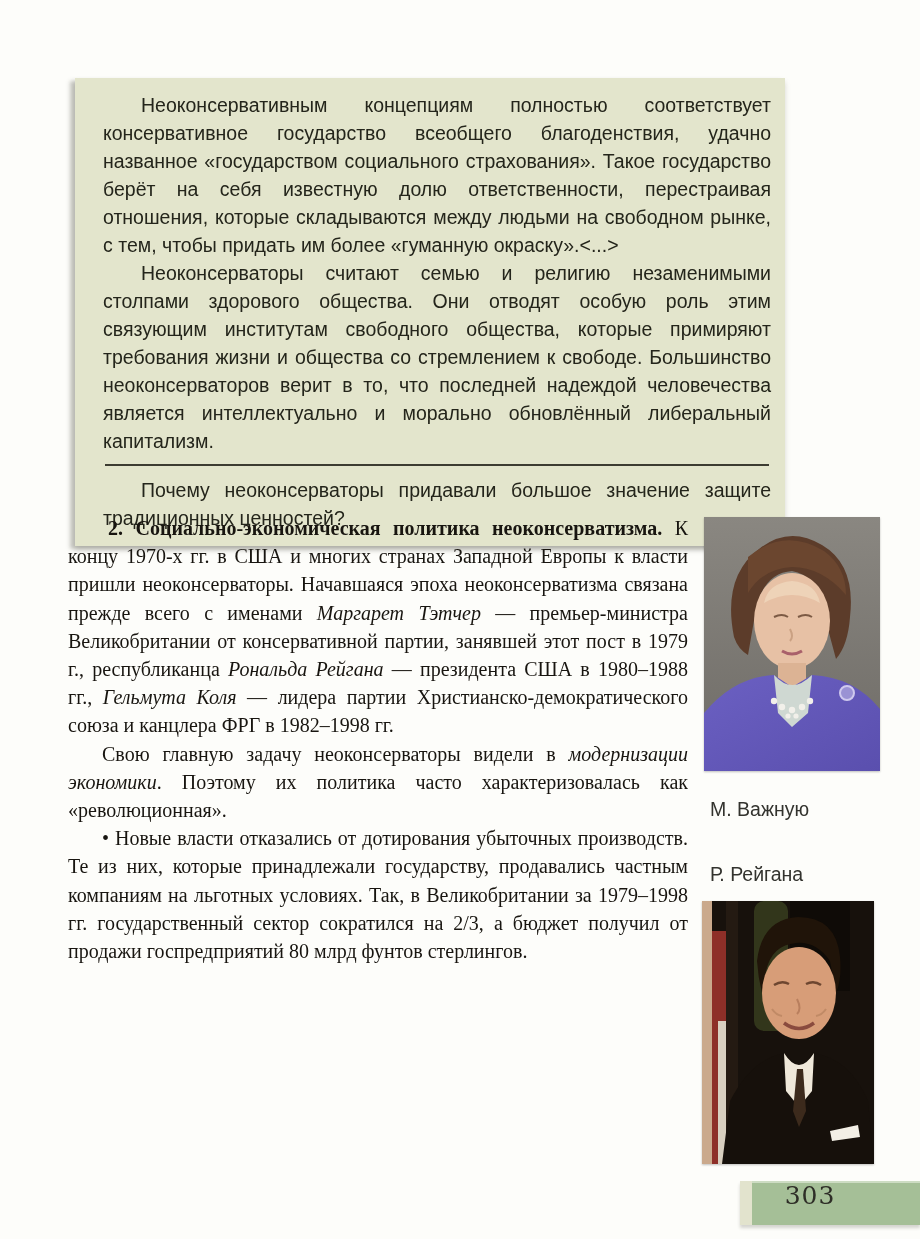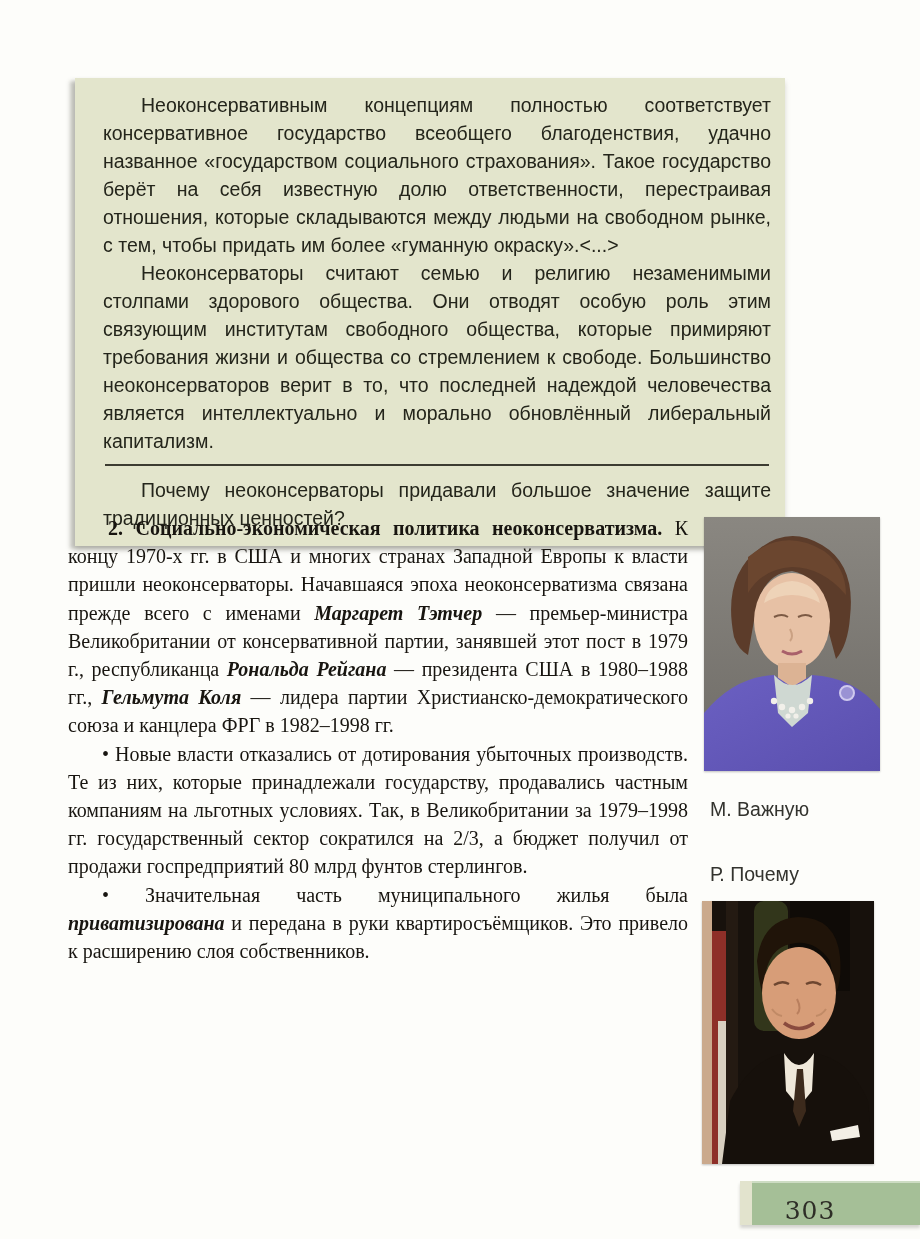--- a/index.html
+++ b/index.html
@@ -19,40 +19,40 @@
   .quote-box p{margin:0;text-indent:38px;}
   .quote-sep{border:none;border-top:2px solid #3c3c31;margin:9px 2px 10px 2px;}
   .quote-question{margin:0;text-indent:0;text-align:justify;}
   
   .content{
     position:absolute;left:68px;top:514px;width:620px;
     font-size:20px;line-height:28.2px;color:#181510;text-align:justify;
   }
   .content p{margin:0;text-indent:34px;}
   .bd{font-weight:bold;margin-left:6px;}
-  .it{font-style:italic;font-weight:bold;}
+  .it{font-style:italic;}
   
   .photos{
     position:absolute;left:704px;top:517px;width:182px;
     font-family:"Liberation Sans","DejaVu Sans",sans-serif;
     font-size:19.5px;color:#33332e;
   }
   .photo-frame{display:block;box-shadow:0 1px 2px rgba(0,0,0,.25);}
   .caption{margin:0;}
   .caption-thatcher{margin-top:27px;margin-left:6px;}
   .caption-reagan{margin-top:42px;margin-left:6px;}
   .photo-reagan-frame{margin-top:15px;margin-left:-2px;}
   
   .footer-box{
     position:absolute;left:740px;top:1181px;width:180px;height:44px;
     background:#a5bf97;
     border-left:12px solid #e2e3cd;
     box-sizing:border-box;
     box-shadow:inset 0 2px 0 rgba(255,255,248,.45), 0 3px 3px rgba(120,120,110,.3);
-    display:flex;align-items:flex-end;justify-content:center;
+    display:flex;align-items:flex-start;justify-content:center;
   }
   .page-number{
     font-family:"DejaVu Serif","Liberation Serif",serif;
     font-size:25px;color:#2e2e27;letter-spacing:1px;
     transform:translateX(-26px);
   }
 </style>
 </head>
 <body>
 
@@ -61,22 +61,22 @@
       <p><span>Неоконсервативным концепциям полностью соответствует консервативное государство всеобщего благоденствия, удачно названное «государством социального страхования». Такое государство берёт на себя известную долю ответственности, перестраивая отношения, которые складываются между людьми на свободном рынке, с тем, чтобы придать им более «гуманную окраску».&lt;...&gt;</span></p>
       <p><span>Неоконсерваторы считают семью и религию незаменимыми столпами здорового общества. Они отводят особую роль этим связующим институтам свободного общества, которые примиряют требования жизни и общества со стремлением к свободе. Большинство неоконсерваторов верит в то, что последней надеждой человечества является интеллектуально и морально обновлённый либеральный капитализм.</span></p>
     </div>
   <hr class="quote-sep">
   <p class="quote-question">Почему неоконсерваторы придавали большое значение защите традиционных ценностей?</p>
 </section>
 
 <section class="content">
   <div>
       <p><span class="bd">2. Социально-экономическая политика неоконсерватизма.</span><span> К концу 1970-х гг. в США и многих странах Западной Европы к власти пришли неоконсерваторы. Начавшаяся эпоха неоконсерватизма связана прежде всего с именами </span><span class="it">Маргарет Тэтчер</span><span> — премьер-министра Великобритании от консервативной партии, занявшей этот пост в 1979 г., республиканца </span><span class="it">Рональда Рейгана</span><span> — президента США в 1980–1988 гг., </span><span class="it">Гельмута Коля</span><span> — лидера партии Христианско-демократического союза и канцлера ФРГ в 1982–1998 гг.</span></p>
+      <p><span>Свою главную задачу неоконсерваторы видели в </span><span class="it">модернизации экономики</span><span>. Поэтому их политика часто характеризовалась как «революционная».</span></p>
       <p><span>•  Новые власти отказались от дотирования убыточных производств. Те из них, которые принадлежали государству, продавались частным компаниям на льготных условиях. Так, в Великобритании за 1979–1998 гг. государственный сектор сократился на 2/3, а бюджет получил от продажи госпредприятий 80 млрд фунтов стерлингов.</span></p>
-      <p><span>•  Значительная часть муниципального жилья была </span><span class="it">приватизирована</span><span> и передана в руки квартиросъёмщиков. Это привело к расширению слоя собственников.</span></p>
     </div>
 </section>
 
 <aside class="photos">
 
   <svg class="photo-frame" width="176" height="254" viewBox="0 0 176 254" xmlns="http://www.w3.org/2000/svg">
     <defs>
       <linearGradient id="tbg" x1="0" y1="0" x2="0" y2="1">
         <stop offset="0" stop-color="#8a8781"></stop>
           <stop offset="1" stop-color="#6e6b66"></stop>
@@ -112,21 +112,21 @@
       <circle cx="106" cy="184" r="3.2"></circle>
         <circle cx="84" cy="199" r="2.6"></circle>
       <circle cx="92" cy="199" r="2.6"></circle>
     </g>
 
     <circle cx="143" cy="176" r="7" fill="#9a92d4" stroke="#cfc9ee" stroke-width="2"></circle>
   </svg>
 
   <p class="caption caption-thatcher">М. Важную</p>
 
-  <p class="caption caption-reagan">Р. Почему</p>
+  <p class="caption caption-reagan">Р. Рейгана</p>
 
   <svg class="photo-frame photo-reagan-frame" width="172" height="263" viewBox="0 0 172 263" xmlns="http://www.w3.org/2000/svg">
     <rect width="172" height="263" fill="#17110c"></rect>
 
     <rect x="0" y="0" width="10" height="263" fill="#caa98c"></rect>
     <rect x="10" y="30" width="14" height="233" fill="#8e2f28"></rect>
     <rect x="16" y="120" width="10" height="143" fill="#d8cfc0"></rect>
     <rect x="24" y="0" width="12" height="263" fill="#241a12"></rect>
 
     <rect x="52" y="0" width="34" height="130" rx="10" fill="#39401f" opacity="0.8"></rect>

